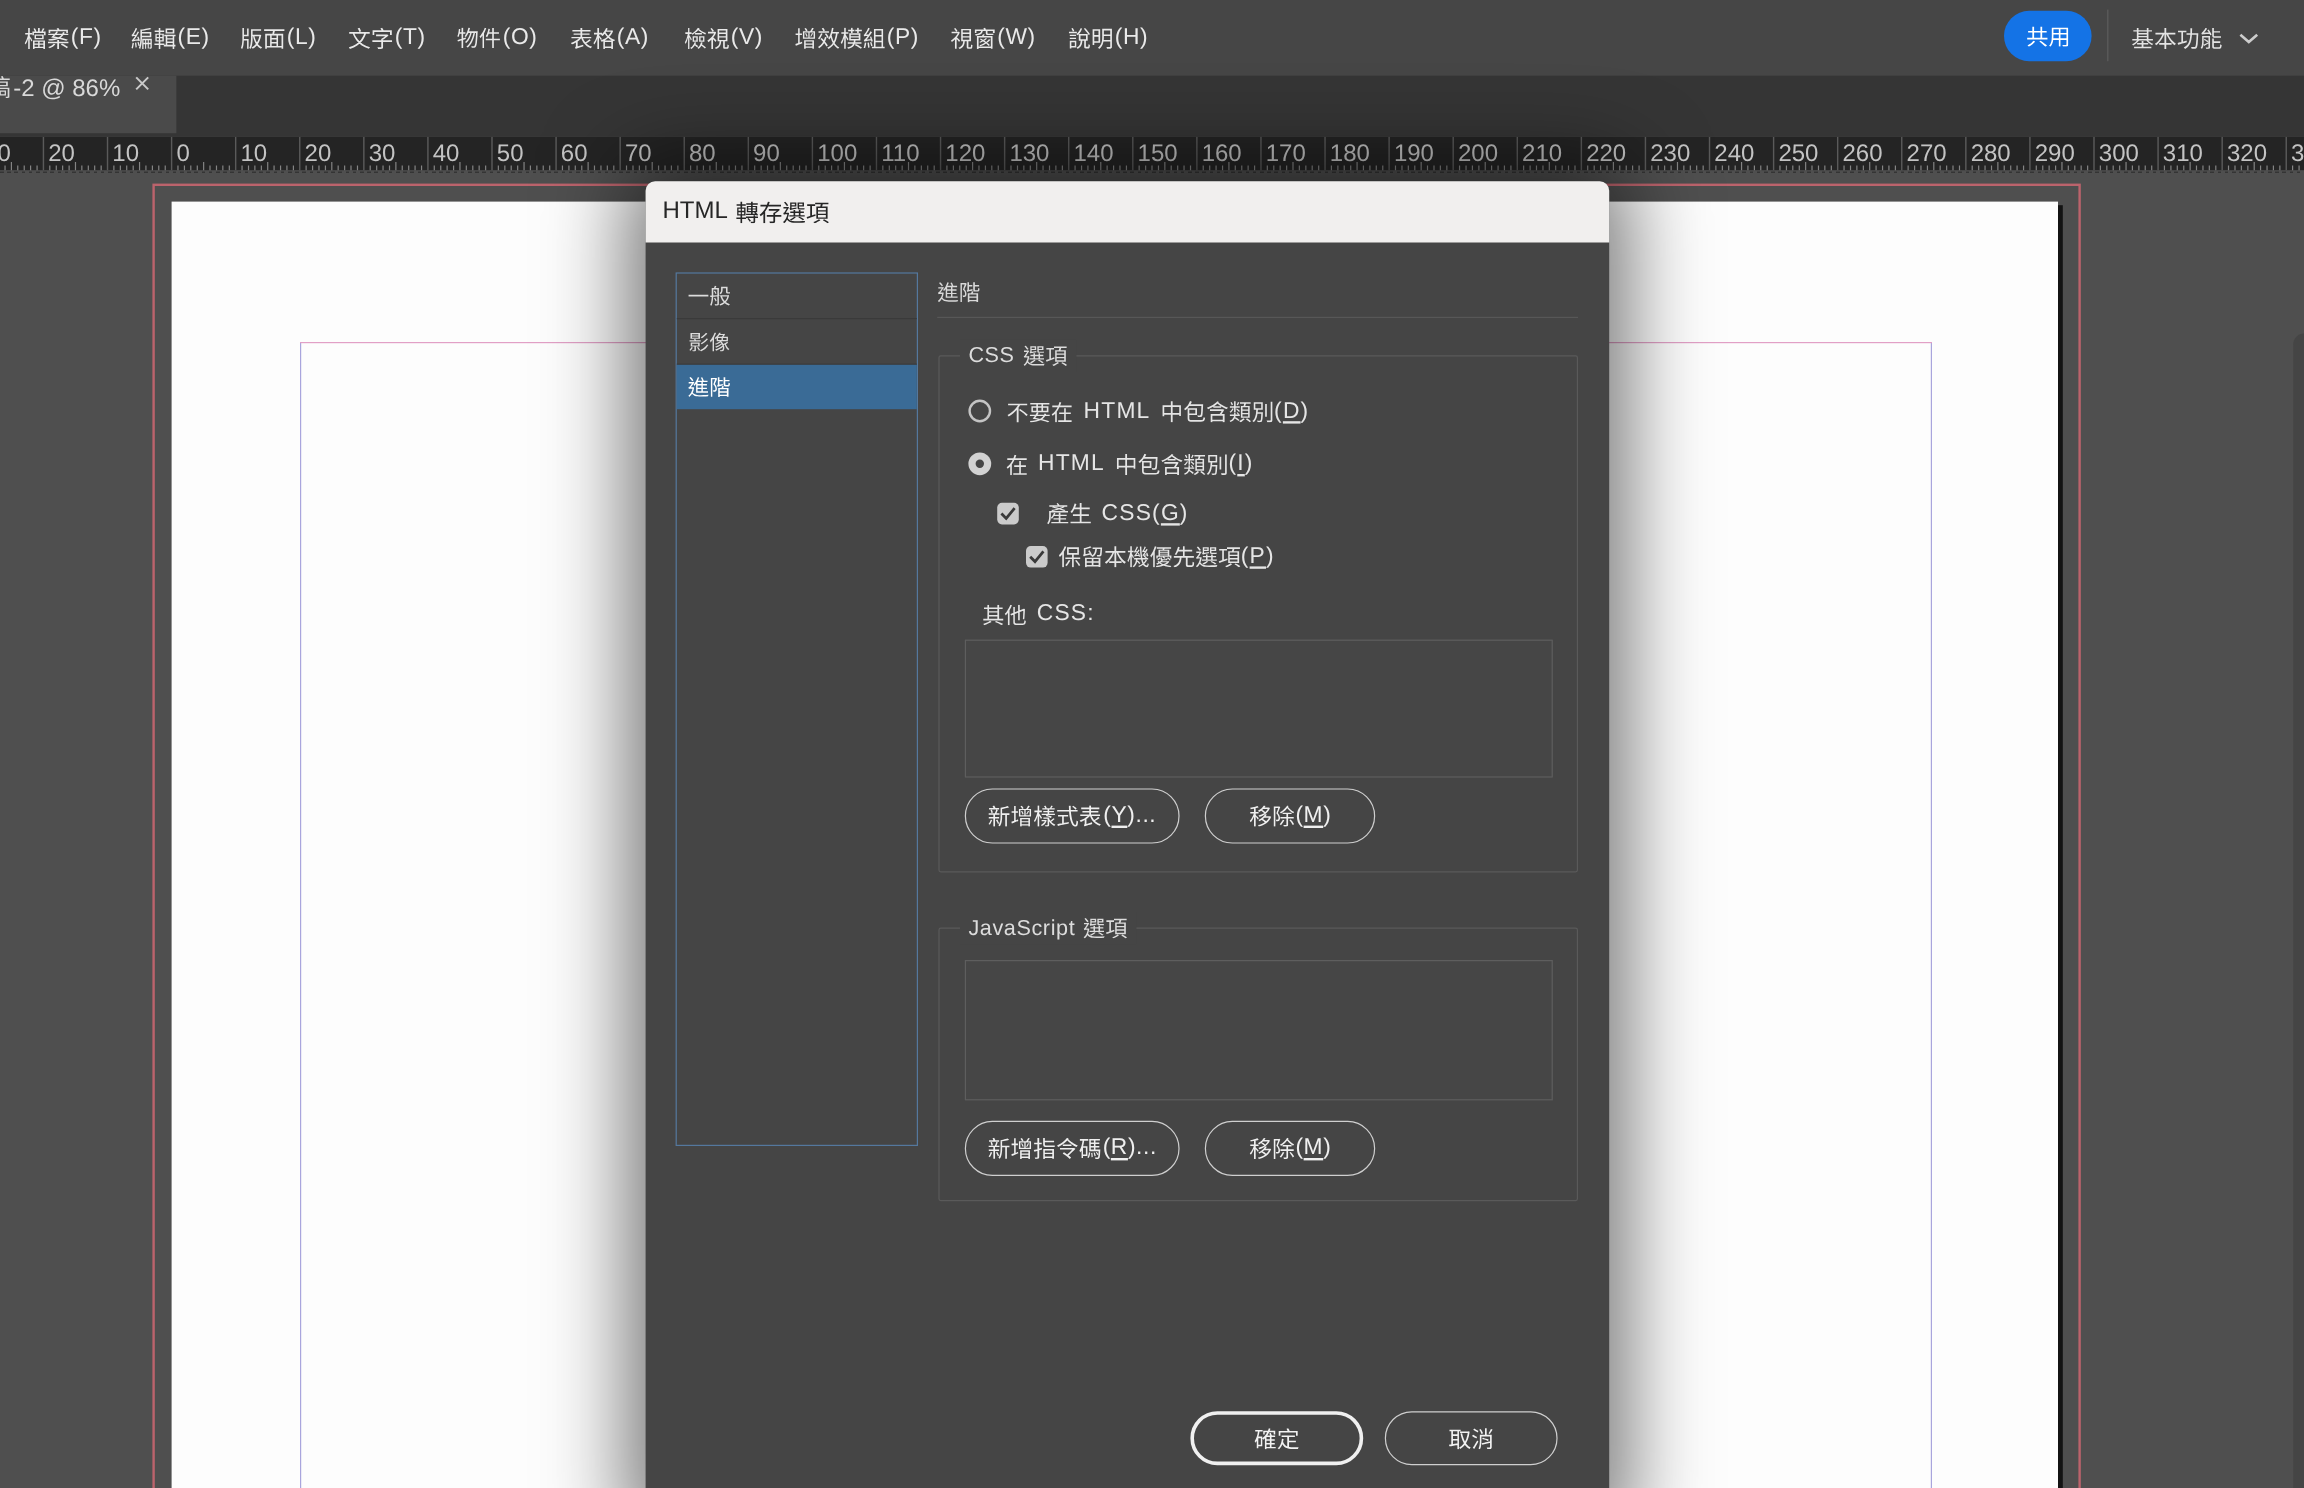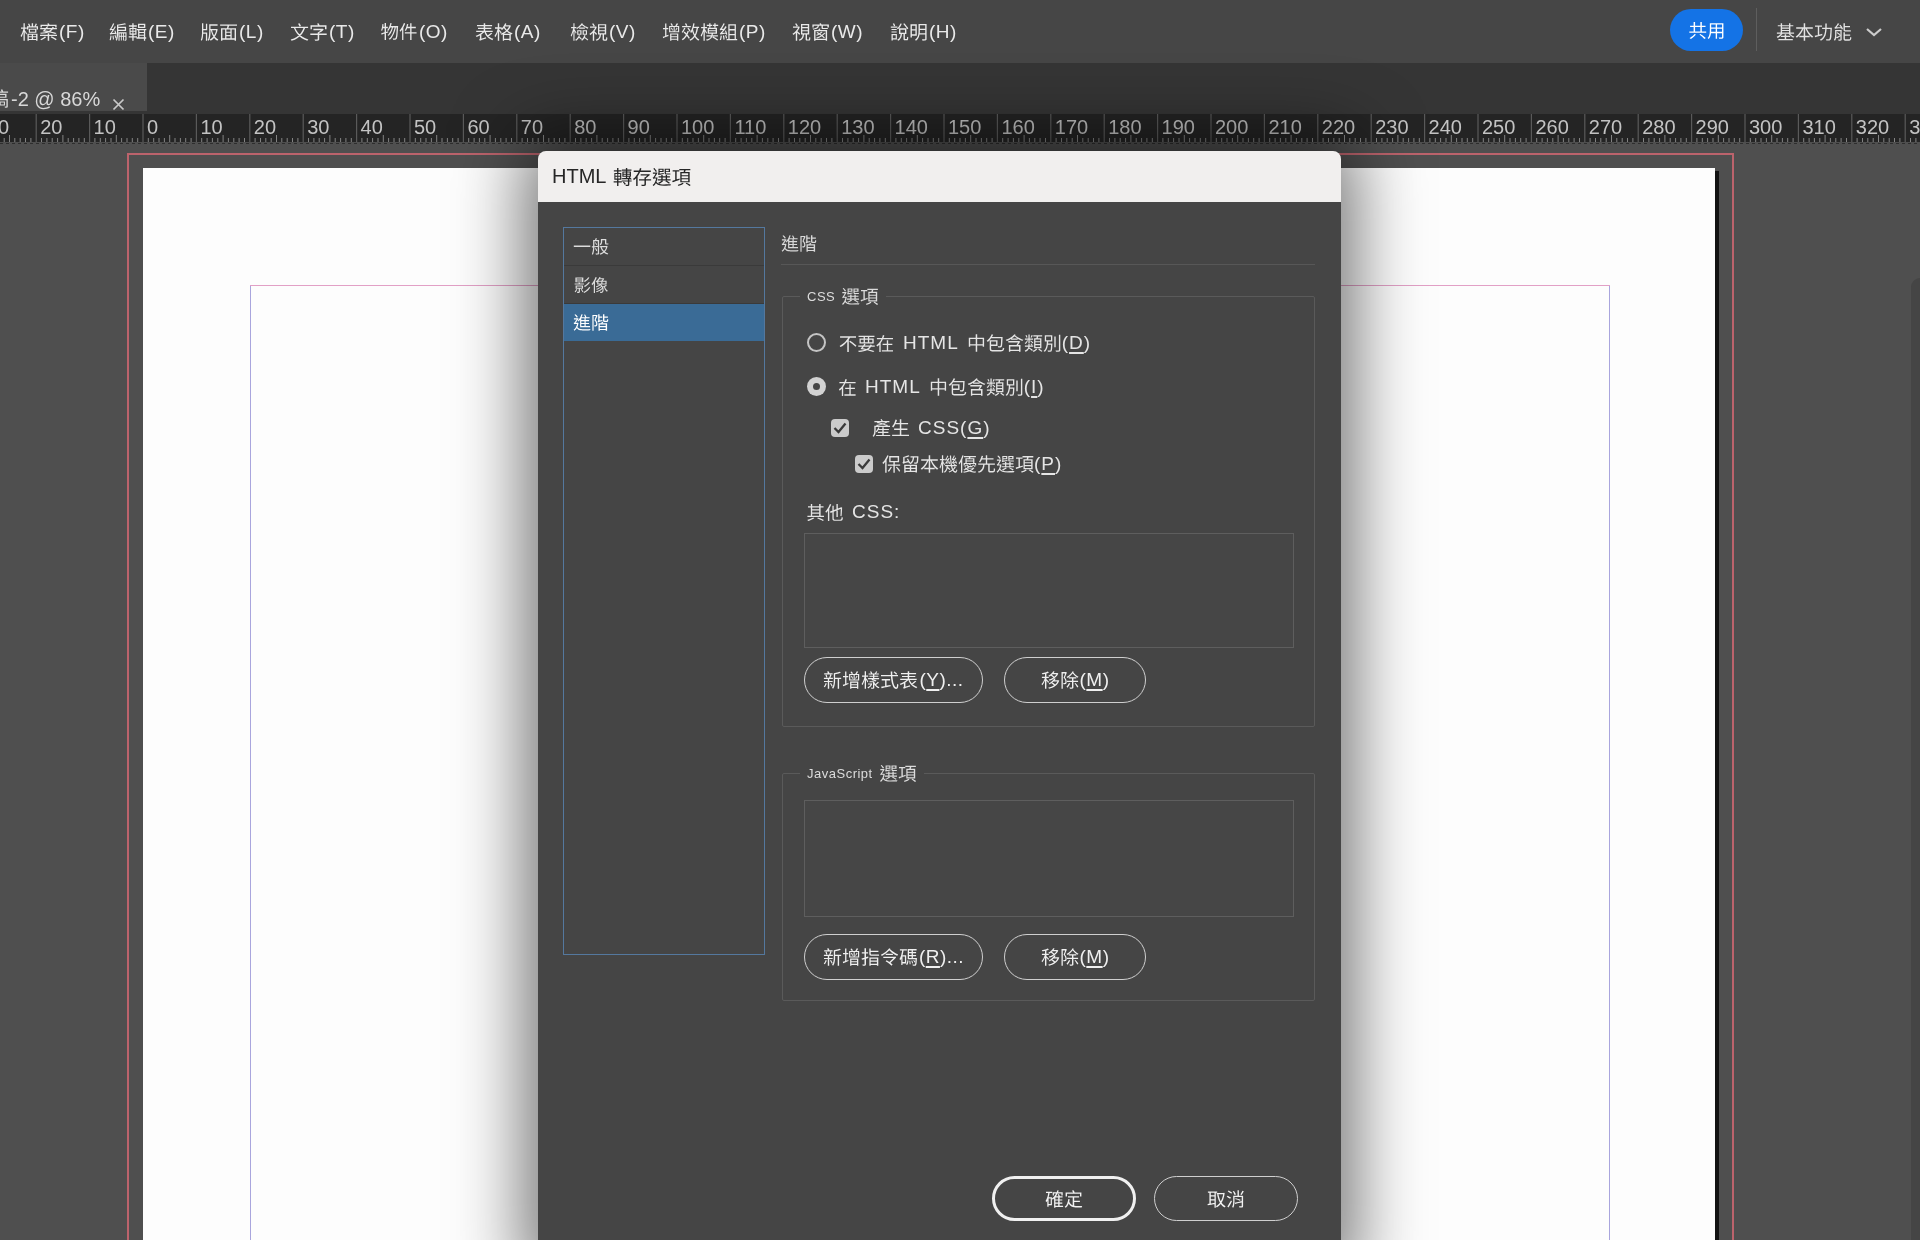--- a/index.html
+++ b/index.html
@@ -5,21 +5,21 @@
   font-family:"Liberation Sans",sans-serif;}
 #menubar{position:absolute;left:0;top:0;width:1920px;height:63px;background:#464646}
 .mi{position:absolute;top:0;height:63px;display:flex;align-items:center;gap:1px}
 .mi .lat{font-size:19px;color:#e9e9e9;letter-spacing:.5px}
 #share{position:absolute;left:1670px;top:9px;width:73px;height:42px;border-radius:21px;
   background:#1473e6;display:flex;align-items:center;justify-content:center}
 #msep{position:absolute;left:1756px;top:8px;width:1px;height:43px;background:#5e5e5e}
 #workspace{position:absolute;left:1776px;top:0;height:63px;display:flex;align-items:center;gap:13px}
 #tabbar{position:absolute;left:0;top:63px;width:1920px;height:51px;background:#353535}
 #tab{position:absolute;left:0;top:0;width:147px;height:48px;background:#4a4a4a;
-  display:flex;align-items:flex-end}
+  display:flex;align-items:flex-start}
 #tab .lat{font-size:20px;color:#d8d8d8}
 #ruler{position:absolute;left:0;top:114px;width:1920px;height:28px}
 #dotline{position:absolute;left:0;top:143px;width:1920px;height:1px;
   background:repeating-linear-gradient(90deg,#2e2e2e 0 3px,rgba(0,0,0,0) 3px 6px)}
 #bleed{position:absolute;left:127px;top:153px;width:1607px;height:1200px;
   border:2px solid #bc636c}
 #page{position:absolute;left:143px;top:168px;width:1572px;height:1072px;background:#fdfdfd}
 #pshadow{position:absolute;left:1715px;top:171px;width:4px;height:1069px;background:#131313}
 .guidev{position:absolute;top:285px;width:1px;height:955px;background:#a9a5dd}
 #guideh{position:absolute;left:250px;top:285px;width:1360px;height:1px;background:#e2a0c6}
@@ -32,21 +32,21 @@
   border-radius:8px 8px 0 0;display:flex;align-items:center;padding-left:14px;gap:6px}
 #dtitle .lat{font-size:20px;color:#262626}
 #dlist{position:absolute;left:25px;top:76px;width:202px;height:728px;border:1px solid #54789e}
 .li{height:38px;display:flex;align-items:center;padding-left:9px;border-bottom:1px solid #3a3a3a}
 .li.sel{background:#3a6b96;border-bottom:none;height:37px}
 #dhead{position:absolute;left:243px;top:79px;height:26px;display:flex;align-items:center}
 #dhr{position:absolute;left:243px;top:113px;width:534px;height:1px;background:#575757}
 .group{position:absolute;left:244px;width:533px;border:1px solid #5a5a5a;border-radius:2px}
 .legend{position:absolute;left:17px;top:-14px;background:#454545;padding:0 7px;
   display:flex;align-items:center;gap:6px;height:27px}
-.legend .lat{font-size:13px;color:#dcdcdc;letter-spacing:.5px}
+.legend .lat{font-size:18px;color:#dcdcdc;letter-spacing:.5px}
 .row{position:absolute;display:flex;align-items:center}
 .row .lat{font-size:19px;color:#e5e5e5;letter-spacing:1px}
 .radio{position:absolute;width:19px;height:19px;border-radius:50%}
 .radio.off{border:2px solid #c4c4c4}
 .radio.on{background:#d2d2d2}
 .radio.on i{position:absolute;left:6px;top:6px;width:7px;height:7px;border-radius:50%;
   background:#454545}
 .cb{position:absolute;width:18px;height:18px;background:#cbcbcb;border-radius:4px;
   display:flex;align-items:center;justify-content:center}
 .ta{position:absolute;left:266px;width:490px;border:1px solid #5e5e5e;background:#464646}
@@ -273,21 +273,21 @@
       <svg width="14" height="12" style="display:block">
         <path d="M1.5 6 L5.5 10 L12.5 1.5" fill="none" stroke="#3a3a3a" stroke-width="2.3"></path>
       </svg>
     </div>
     <div class="row" style="left:344px;top:300px;height:26px">
       <svg style="display:block;" width="152" height="18" viewBox="0 -16.0 152 17.6">
         <path fill="#e5e5e5" d="M11.4 -9.4H12.8V1.5H11.4ZM5.8 -6.7H18.2V-5.4H5.8ZM8.6 -13.8V-10.3H15.7V-13.8ZM7.2 -15.1H17.1V-9.0H7.2ZM5.3 -15.9 6.6 -15.5Q6.0 -13.9 5.1 -12.3Q4.3 -10.8 3.3 -9.4Q2.3 -8.0 1.2 -7.0Q1.2 -7.1 1.0 -7.4Q0.9 -7.7 0.7 -7.9Q0.6 -8.2 0.4 -8.4Q1.4 -9.3 2.3 -10.5Q3.2 -11.7 3.9 -13.1Q4.7 -14.5 5.3 -15.9ZM3.2 -11.0 4.6 -12.4 4.6 -12.3V1.5H3.2ZM8.7 -4.5 10.0 -4.1Q9.6 -3.3 9.0 -2.4Q8.5 -1.6 7.9 -0.8Q7.3 -0.0 6.8 0.6Q6.7 0.5 6.5 0.3Q6.3 0.2 6.1 0.0Q5.8 -0.1 5.7 -0.2Q6.5 -1.1 7.3 -2.2Q8.1 -3.4 8.7 -4.5ZM13.9 -3.9 14.9 -4.5Q15.6 -3.9 16.2 -3.1Q16.8 -2.3 17.4 -1.6Q17.9 -0.8 18.2 -0.2L17.1 0.5Q16.8 -0.1 16.2 -0.9Q15.7 -1.7 15.1 -2.4Q14.5 -3.2 13.9 -3.9Z M22.2 -6.5H35.0V1.4H33.5V-5.3H23.6V1.5H22.2ZM22.9 -3.4H34.1V-2.3H22.9ZM28.5 -14.9H35.5V-13.6H28.5ZM22.9 -0.4H34.1V0.8H22.9ZM27.8 -6.0H29.2V0.3H27.8ZM35.1 -14.9H36.4Q36.4 -14.9 36.4 -14.8Q36.4 -14.7 36.4 -14.6Q36.4 -14.4 36.4 -14.3Q36.3 -12.2 36.2 -10.9Q36.1 -9.7 36.0 -9.0Q35.8 -8.3 35.6 -8.1Q35.4 -7.8 35.1 -7.7Q34.8 -7.6 34.5 -7.5Q34.1 -7.5 33.5 -7.5Q32.9 -7.5 32.3 -7.5Q32.3 -7.8 32.2 -8.2Q32.1 -8.5 31.9 -8.8Q32.6 -8.7 33.1 -8.7Q33.6 -8.7 33.8 -8.7Q34.0 -8.7 34.2 -8.7Q34.3 -8.8 34.4 -8.9Q34.6 -9.1 34.7 -9.7Q34.8 -10.3 34.9 -11.5Q35.0 -12.7 35.1 -14.7ZM26.6 -15.9 27.6 -14.9Q26.8 -14.6 25.7 -14.3Q24.7 -14.0 23.7 -13.7Q22.6 -13.5 21.6 -13.3Q21.5 -13.5 21.4 -13.8Q21.3 -14.1 21.2 -14.3Q22.1 -14.5 23.1 -14.8Q24.2 -15.1 25.1 -15.4Q26.0 -15.7 26.6 -15.9ZM30.8 -14.5H32.2Q32.0 -12.8 31.7 -11.3Q31.3 -9.9 30.5 -8.8Q29.7 -7.7 28.1 -7.0Q28.0 -7.3 27.7 -7.6Q27.5 -7.9 27.3 -8.0Q28.7 -8.6 29.4 -9.6Q30.1 -10.5 30.4 -11.8Q30.7 -13.0 30.8 -14.5ZM24.8 -12.1 26.0 -12.6Q26.4 -12.0 26.8 -11.2Q27.3 -10.5 27.6 -9.8Q28.0 -9.1 28.2 -8.5L26.9 -8.0Q26.7 -8.5 26.4 -9.3Q26.1 -10.0 25.7 -10.7Q25.2 -11.5 24.8 -12.1ZM21.2 -7.5 21.1 -8.7 21.8 -9.2 26.7 -10.4Q26.8 -10.1 26.9 -9.8Q26.9 -9.5 27.0 -9.2Q25.2 -8.7 24.2 -8.4Q23.1 -8.1 22.5 -8.0Q21.9 -7.8 21.6 -7.7Q21.4 -7.6 21.2 -7.5ZM21.2 -7.5Q21.2 -7.6 21.0 -7.8Q20.9 -8.0 20.7 -8.2Q20.6 -8.4 20.5 -8.5Q20.7 -8.7 20.9 -9.1Q21.2 -9.5 21.2 -10.2V-14.3H22.6V-9.1Q22.6 -9.1 22.4 -9.0Q22.3 -8.9 22.1 -8.7Q21.9 -8.5 21.7 -8.3Q21.5 -8.1 21.4 -7.8Q21.2 -7.6 21.2 -7.5Z M39.2 -12.0H55.8V-10.5H39.2ZM42.3 -3.5H52.7V-2.0H42.3ZM46.7 -15.9H48.2V1.5H46.7ZM45.4 -11.5 46.7 -11.1Q45.9 -9.1 44.9 -7.3Q43.8 -5.5 42.5 -4.0Q41.2 -2.5 39.8 -1.5Q39.6 -1.7 39.5 -1.9Q39.3 -2.1 39.1 -2.3Q38.9 -2.5 38.7 -2.7Q40.1 -3.5 41.4 -4.9Q42.6 -6.3 43.7 -8.0Q44.7 -9.7 45.4 -11.5ZM49.6 -11.4Q50.2 -9.6 51.2 -8.0Q52.3 -6.3 53.6 -5.0Q54.9 -3.6 56.3 -2.8Q56.2 -2.6 55.9 -2.4Q55.7 -2.2 55.5 -2.0Q55.4 -1.7 55.2 -1.5Q53.7 -2.5 52.4 -4.0Q51.1 -5.4 50.1 -7.3Q49.0 -9.1 48.3 -11.0Z M57.9 -12.3H62.7V-11.0H57.9ZM59.9 -16.0H61.2V1.5H59.9ZM59.9 -11.5 60.7 -11.2Q60.5 -10.1 60.3 -8.9Q60.0 -7.6 59.7 -6.5Q59.3 -5.3 58.9 -4.3Q58.6 -3.3 58.2 -2.6Q58.1 -2.8 58.0 -3.0Q57.9 -3.3 57.7 -3.6Q57.6 -3.8 57.5 -4.0Q57.9 -4.6 58.3 -5.5Q58.6 -6.4 58.9 -7.4Q59.3 -8.4 59.5 -9.5Q59.8 -10.5 59.9 -11.5ZM61.1 -9.9Q61.2 -9.7 61.5 -9.3Q61.7 -8.9 62.0 -8.4Q62.3 -7.9 62.6 -7.4Q62.8 -7.0 62.9 -6.8L62.2 -5.8Q62.1 -6.1 61.9 -6.6Q61.6 -7.1 61.4 -7.6Q61.1 -8.1 60.9 -8.6Q60.6 -9.1 60.5 -9.3ZM63.1 -6.1H74.8V-5.0H63.1ZM64.8 -3.6 65.6 -4.4Q66.1 -4.0 66.6 -3.6Q67.2 -3.1 67.6 -2.7Q68.1 -2.3 68.4 -2.0L67.5 -1.1Q67.2 -1.4 66.8 -1.9Q66.3 -2.3 65.8 -2.8Q65.3 -3.2 64.8 -3.6ZM71.0 -7.4 71.7 -8.0Q72.2 -7.7 72.8 -7.4Q73.4 -7.0 73.7 -6.7L73.0 -5.9Q72.6 -6.2 72.1 -6.6Q71.5 -7.0 71.0 -7.4ZM72.7 -4.8 73.9 -4.3Q73.0 -2.4 71.2 -0.9Q69.5 0.5 67.2 1.4Q67.1 1.2 66.9 0.9Q66.7 0.7 66.5 0.5Q68.6 -0.3 70.3 -1.7Q71.9 -3.1 72.7 -4.8ZM67.9 -15.8H69.1Q69.2 -12.4 69.5 -9.6Q69.8 -6.7 70.3 -4.6Q70.8 -2.4 71.6 -1.2Q72.4 0.0 73.6 0.1Q73.9 0.1 74.1 -0.4Q74.3 -0.9 74.4 -2.0Q74.5 -1.8 74.7 -1.7Q74.9 -1.5 75.0 -1.4Q75.2 -1.3 75.3 -1.2Q75.2 -0.2 74.9 0.4Q74.6 1.0 74.3 1.3Q74.0 1.5 73.6 1.5Q72.3 1.4 71.4 0.5Q70.5 -0.3 69.9 -1.9Q69.2 -3.4 68.8 -5.6Q68.4 -7.7 68.2 -10.3Q68.0 -12.9 67.9 -15.8ZM66.2 -10.1 67.1 -10.4Q67.4 -9.7 67.7 -8.9Q68.0 -8.1 68.1 -7.5L67.1 -7.2Q67.0 -7.8 66.8 -8.6Q66.5 -9.4 66.2 -10.1ZM63.3 -10.6Q63.3 -10.8 63.2 -11.1Q63.1 -11.5 63.0 -11.7Q63.2 -11.7 63.3 -11.9Q63.5 -12.1 63.7 -12.4Q63.8 -12.6 64.1 -13.1Q64.4 -13.6 64.7 -14.3Q65.1 -15.0 65.3 -15.7L66.4 -15.3Q65.9 -14.2 65.3 -13.1Q64.6 -12.0 64.0 -11.2V-11.2Q64.0 -11.2 63.8 -11.1Q63.7 -11.0 63.5 -10.9Q63.3 -10.7 63.3 -10.6ZM63.3 -10.6 63.3 -11.5 63.9 -11.8 66.6 -12.1Q66.4 -11.9 66.3 -11.6Q66.2 -11.3 66.2 -11.1Q65.1 -11.0 64.5 -10.9Q63.9 -10.8 63.7 -10.7Q63.5 -10.7 63.3 -10.6ZM63.5 -7.4Q63.5 -7.5 63.4 -7.7Q63.4 -7.9 63.3 -8.1Q63.2 -8.3 63.2 -8.4Q63.4 -8.5 63.6 -8.7Q63.9 -8.9 64.1 -9.3Q64.3 -9.5 64.8 -10.1Q65.2 -10.7 65.7 -11.6Q66.2 -12.4 66.6 -13.3L67.7 -12.9Q66.9 -11.5 66.0 -10.2Q65.1 -8.9 64.2 -8.0V-8.0Q64.2 -8.0 64.0 -7.9Q63.8 -7.8 63.7 -7.6Q63.5 -7.5 63.5 -7.4ZM63.5 -7.4 63.5 -8.2 64.0 -8.6 67.2 -9.0Q67.2 -8.8 67.3 -8.5Q67.3 -8.2 67.4 -8.1Q66.2 -7.9 65.5 -7.8Q64.8 -7.7 64.4 -7.6Q64.0 -7.5 63.8 -7.5Q63.6 -7.4 63.5 -7.4ZM73.1 -10.4 73.9 -10.7Q74.3 -10.0 74.6 -9.2Q74.9 -8.4 75.0 -7.9L74.1 -7.5Q73.9 -8.1 73.6 -8.9Q73.4 -9.8 73.1 -10.4ZM70.1 -11.0Q70.1 -11.2 70.0 -11.5Q69.9 -11.9 69.8 -12.1Q70.0 -12.1 70.1 -12.3Q70.3 -12.4 70.4 -12.7Q70.6 -12.9 70.8 -13.3Q71.1 -13.8 71.4 -14.4Q71.6 -15.1 71.8 -15.7L72.9 -15.4Q72.5 -14.3 71.9 -13.3Q71.3 -12.3 70.8 -11.6V-11.6Q70.8 -11.6 70.6 -11.5Q70.5 -11.4 70.3 -11.3Q70.1 -11.1 70.1 -11.0ZM70.1 -11.0 70.1 -11.8 70.7 -12.2 73.2 -12.4Q73.1 -12.2 73.0 -11.9Q72.9 -11.7 72.9 -11.5Q71.8 -11.4 71.3 -11.3Q70.7 -11.2 70.5 -11.1Q70.3 -11.1 70.1 -11.0ZM70.3 -7.7Q70.3 -7.8 70.3 -8.1Q70.2 -8.3 70.1 -8.5Q70.1 -8.7 70.0 -8.8Q70.2 -8.9 70.4 -9.1Q70.7 -9.3 70.9 -9.7Q71.1 -9.9 71.5 -10.6Q72.0 -11.2 72.4 -12.0Q72.9 -12.9 73.3 -13.7L74.4 -13.3Q73.7 -11.9 72.8 -10.6Q71.9 -9.3 71.0 -8.4V-8.3Q71.0 -8.3 70.9 -8.2Q70.7 -8.1 70.5 -8.0Q70.3 -7.9 70.3 -7.7ZM70.3 -7.7 70.3 -8.6 70.8 -8.9 74.0 -9.3Q74.0 -9.1 74.1 -8.9Q74.2 -8.6 74.2 -8.4Q73.0 -8.3 72.3 -8.2Q71.6 -8.0 71.2 -8.0Q70.8 -7.9 70.6 -7.8Q70.4 -7.8 70.3 -7.7ZM64.6 -5.7H65.8V-4.7Q65.8 -3.8 65.5 -2.6Q65.3 -1.5 64.6 -0.5Q64.0 0.6 62.8 1.5Q62.7 1.4 62.5 1.2Q62.3 1.1 62.2 0.9Q62.0 0.7 61.8 0.7Q63.0 -0.1 63.5 -1.1Q64.1 -2.0 64.3 -3.0Q64.6 -3.9 64.6 -4.7Z M82.0 -15.1H93.9V-14.0H82.0ZM84.2 -11.4H91.8V-10.6H84.2ZM84.2 -9.8H91.8V-9.1H84.2ZM83.4 -13.0H92.4V-7.8H91.1V-12.2H84.7V-7.8H83.4ZM81.6 -8.2H94.2V-5.7H92.9V-7.3H82.8V-5.7H81.6ZM84.2 -6.7 85.1 -6.3Q84.7 -5.7 84.2 -5.1Q83.7 -4.5 83.1 -4.1L82.2 -4.8Q82.8 -5.1 83.3 -5.7Q83.8 -6.2 84.2 -6.7ZM85.1 -6.7H86.3V-5.6Q86.3 -5.3 86.5 -5.3Q86.6 -5.2 87.1 -5.2Q87.2 -5.2 87.5 -5.2Q87.8 -5.2 88.2 -5.2Q88.6 -5.2 88.9 -5.2Q89.3 -5.2 89.4 -5.2Q89.8 -5.2 89.9 -5.3Q90.0 -5.5 90.0 -6.0Q90.2 -5.9 90.5 -5.8Q90.8 -5.8 91.0 -5.7Q90.9 -4.9 90.6 -4.6Q90.3 -4.3 89.6 -4.3Q89.5 -4.3 89.1 -4.3Q88.7 -4.3 88.3 -4.3Q87.8 -4.3 87.5 -4.3Q87.1 -4.3 87.0 -4.3Q86.2 -4.3 85.9 -4.4Q85.5 -4.5 85.3 -4.8Q85.1 -5.1 85.1 -5.6ZM86.7 -6.9 87.5 -7.4Q88.0 -7.2 88.5 -6.8Q89.1 -6.4 89.4 -6.1L88.6 -5.5Q88.3 -5.8 87.7 -6.2Q87.2 -6.6 86.7 -6.9ZM90.6 -6.3 91.4 -6.8Q92.0 -6.3 92.6 -5.7Q93.2 -5.1 93.6 -4.6L92.7 -4.1Q92.4 -4.5 91.8 -5.2Q91.2 -5.8 90.6 -6.3ZM86.1 -4.7 87.4 -4.5Q86.5 -3.4 85.2 -2.4Q83.9 -1.4 82.2 -0.6Q82.1 -0.8 81.8 -1.1Q81.6 -1.3 81.4 -1.5Q83.0 -2.1 84.2 -3.0Q85.4 -3.9 86.1 -4.7ZM91.0 -3.5H91.3L91.6 -3.6L92.5 -3.1Q91.3 -1.3 88.6 -0.1Q85.8 1.0 81.8 1.6Q81.7 1.3 81.5 1.0Q81.3 0.7 81.1 0.5Q85.0 0.1 87.5 -0.9Q90.1 -1.9 91.0 -3.3ZM83.7 -3.7Q84.6 -2.5 86.2 -1.7Q87.8 -0.8 89.8 -0.3Q91.9 0.2 94.1 0.4Q94.0 0.6 93.7 1.0Q93.5 1.3 93.4 1.5Q91.1 1.3 89.0 0.7Q86.9 0.1 85.3 -0.9Q83.6 -1.9 82.6 -3.3ZM85.4 -3.5H91.4V-2.6H84.4ZM87.1 -14.6 88.7 -14.4Q88.5 -13.9 88.3 -13.4Q88.1 -12.9 87.9 -12.5L86.7 -12.7Q86.8 -13.1 86.9 -13.7Q87.0 -14.2 87.1 -14.6ZM80.4 -15.9 81.7 -15.5Q81.2 -13.9 80.5 -12.2Q79.8 -10.6 79.0 -9.2Q78.2 -7.8 77.3 -6.6Q77.2 -6.8 77.1 -7.1Q77.0 -7.4 76.8 -7.6Q76.7 -7.9 76.5 -8.1Q77.3 -9.1 78.0 -10.3Q78.8 -11.6 79.3 -13.0Q79.9 -14.4 80.4 -15.9ZM79.0 -11.2 80.3 -12.5 80.3 -12.5V1.5H79.0Z M106.2 -6.8H107.7V-0.8Q107.7 -0.4 107.8 -0.3Q108.0 -0.1 108.5 -0.1Q108.6 -0.1 109.0 -0.1Q109.3 -0.1 109.7 -0.1Q110.1 -0.1 110.4 -0.1Q110.8 -0.1 110.9 -0.1Q111.3 -0.1 111.5 -0.3Q111.6 -0.5 111.7 -1.2Q111.8 -1.8 111.8 -3.0Q112.0 -2.9 112.2 -2.8Q112.4 -2.6 112.7 -2.6Q112.9 -2.5 113.1 -2.4Q113.1 -1.0 112.9 -0.2Q112.7 0.6 112.2 0.9Q111.8 1.2 111.0 1.2Q110.9 1.2 110.5 1.2Q110.1 1.2 109.7 1.2Q109.2 1.2 108.9 1.2Q108.5 1.2 108.4 1.2Q107.5 1.2 107.0 1.0Q106.6 0.9 106.4 0.4Q106.2 -0.0 106.2 -0.8ZM96.2 -7.8H112.9V-6.4H96.2ZM99.3 -13.0H111.5V-11.6H99.3ZM101.2 -6.7H102.6Q102.5 -5.3 102.2 -4.0Q101.9 -2.7 101.3 -1.7Q100.6 -0.6 99.6 0.2Q98.5 1.0 96.8 1.6Q96.7 1.4 96.6 1.2Q96.4 1.0 96.2 0.8Q96.1 0.6 95.9 0.4Q97.5 -0.1 98.4 -0.8Q99.4 -1.5 100.0 -2.4Q100.5 -3.3 100.8 -4.4Q101.0 -5.5 101.2 -6.7ZM99.7 -15.5 101.1 -15.2Q100.8 -14.1 100.4 -13.0Q100.0 -11.8 99.4 -10.7Q98.8 -9.6 98.2 -8.7Q98.0 -8.8 97.8 -9.0Q97.6 -9.1 97.3 -9.2Q97.1 -9.3 96.9 -9.4Q97.6 -10.2 98.1 -11.3Q98.6 -12.3 99.0 -13.4Q99.4 -14.5 99.7 -15.5ZM103.8 -16.0H105.2V-7.3H103.8Z M120.4 -7.9H131.4V-6.8H120.4ZM119.6 -5.0H132.0V-3.9H119.6ZM123.0 -9.2H124.3V-4.4H123.0ZM127.3 -9.2H128.6V-4.4H127.3ZM126.8 -3.1 127.8 -3.7Q128.8 -3.2 129.9 -2.6Q131.0 -2.0 131.7 -1.5L130.4 -0.8Q129.8 -1.4 128.9 -2.0Q127.9 -2.6 126.8 -3.1ZM123.6 -3.7 124.9 -3.3Q124.2 -2.6 123.1 -1.9Q122.0 -1.2 121.1 -0.8Q120.9 -0.9 120.7 -1.1Q120.5 -1.2 120.3 -1.4Q120.1 -1.5 120.0 -1.6Q121.0 -2.0 122.0 -2.6Q123.0 -3.1 123.6 -3.7ZM120.8 -15.2H125.3V-12.0H120.8V-13.0H124.1V-14.2H120.8ZM126.9 -15.2H131.5V-12.0H126.9V-13.0H130.2V-14.2H126.9ZM126.3 -15.2H127.5V-11.3Q127.5 -10.9 127.6 -10.8Q127.7 -10.6 128.0 -10.6Q128.1 -10.6 128.5 -10.6Q128.9 -10.6 129.3 -10.6Q129.7 -10.6 130.1 -10.6Q130.4 -10.6 130.6 -10.6Q130.8 -10.6 131.2 -10.6Q131.6 -10.6 131.8 -10.7Q131.8 -10.5 131.9 -10.2Q131.9 -9.9 131.9 -9.7Q131.7 -9.6 131.4 -9.6Q131.0 -9.6 130.6 -9.6Q130.5 -9.6 130.1 -9.6Q129.7 -9.6 129.2 -9.6Q128.8 -9.6 128.4 -9.6Q128.0 -9.6 127.9 -9.6Q127.3 -9.6 126.9 -9.7Q126.6 -9.9 126.4 -10.3Q126.3 -10.7 126.3 -11.3ZM120.3 -9.1 120.2 -10.0 120.8 -10.4 125.5 -11.2Q125.4 -10.9 125.4 -10.6Q125.4 -10.3 125.4 -10.1Q123.8 -9.9 122.8 -9.7Q121.9 -9.5 121.4 -9.4Q120.8 -9.3 120.6 -9.2Q120.4 -9.2 120.3 -9.1ZM120.3 -9.1Q120.2 -9.2 120.1 -9.5Q120.0 -9.7 119.9 -9.9Q119.8 -10.1 119.7 -10.2Q119.9 -10.3 120.1 -10.5Q120.3 -10.8 120.3 -11.3V-15.2H121.4V-10.2Q121.4 -10.2 121.2 -10.1Q121.1 -9.9 120.8 -9.8Q120.6 -9.6 120.4 -9.4Q120.3 -9.2 120.3 -9.1ZM115.3 -15.2 116.3 -15.8Q116.8 -15.4 117.2 -14.9Q117.7 -14.3 118.1 -13.8Q118.5 -13.3 118.8 -12.9L117.7 -12.2Q117.4 -12.6 117.0 -13.1Q116.6 -13.6 116.2 -14.2Q115.7 -14.7 115.3 -15.2ZM114.9 -11.6H118.4V-10.4H114.9ZM118.2 -2.9Q118.8 -1.6 119.8 -1.0Q120.8 -0.4 122.3 -0.2Q123.8 -0.0 125.7 -0.0Q126.7 -0.0 127.9 -0.1Q129.1 -0.1 130.3 -0.1Q131.5 -0.2 132.5 -0.3Q132.4 -0.1 132.3 0.1Q132.2 0.4 132.1 0.6Q132.0 0.9 132.0 1.1Q131.1 1.1 130.0 1.2Q128.9 1.2 127.8 1.2Q126.7 1.2 125.7 1.2Q124.0 1.2 122.6 1.1Q121.3 1.0 120.3 0.6Q119.3 0.2 118.5 -0.5Q117.8 -1.2 117.2 -2.4ZM118.2 -6.8H118.5L118.7 -6.9L119.5 -6.6Q119.0 -3.6 118.0 -1.6Q117.0 0.5 115.5 1.6Q115.4 1.4 115.2 1.2Q115.1 1.0 114.9 0.8Q114.7 0.7 114.6 0.6Q115.9 -0.4 116.9 -2.2Q117.8 -4.0 118.2 -6.6ZM115.2 -5.4V-6.5L115.9 -6.8H118.5V-5.7H116.3Q116.0 -5.7 115.6 -5.6Q115.3 -5.5 115.2 -5.4ZM115.2 -5.4Q115.2 -5.6 115.1 -5.8Q115.0 -6.1 114.9 -6.3Q114.8 -6.5 114.7 -6.7Q114.9 -6.7 115.1 -6.9Q115.3 -7.0 115.5 -7.2Q115.7 -7.4 116.0 -8.0Q116.4 -8.5 116.8 -9.2Q117.2 -9.8 117.5 -10.4Q117.8 -11.1 118.0 -11.4V-11.5L118.4 -11.7L119.4 -11.3Q119.1 -10.8 118.7 -10.1Q118.3 -9.5 117.9 -8.8Q117.5 -8.0 117.0 -7.4Q116.6 -6.7 116.3 -6.3Q116.3 -6.3 116.1 -6.2Q115.9 -6.1 115.7 -6.0Q115.5 -5.9 115.4 -5.7Q115.2 -5.5 115.2 -5.4Z M134.0 -13.8H140.5V-12.4H134.0ZM136.5 -13.0H137.9V-3.9H136.5ZM133.6 -3.5Q134.5 -3.7 135.6 -4.1Q136.8 -4.5 138.1 -4.9Q139.4 -5.3 140.7 -5.8L140.9 -4.5Q139.1 -3.9 137.4 -3.2Q135.6 -2.6 134.2 -2.1ZM140.5 -15.1H151.3V-13.8H140.5ZM142.8 -7.9V-6.1H149.2V-7.9ZM142.8 -5.0V-3.2H149.2V-5.0ZM142.8 -10.8V-9.0H149.2V-10.8ZM141.5 -11.9H150.6V-2.0H141.5ZM145.2 -14.4 146.8 -14.2Q146.5 -13.4 146.3 -12.5Q146.0 -11.7 145.7 -11.1L144.4 -11.3Q144.6 -12.0 144.9 -12.9Q145.1 -13.8 145.2 -14.4ZM143.5 -1.8 144.8 -1.0Q144.2 -0.5 143.3 -0.0Q142.5 0.5 141.6 0.9Q140.7 1.3 139.9 1.5Q139.8 1.3 139.5 1.0Q139.2 0.7 139.0 0.5Q139.8 0.3 140.7 -0.1Q141.6 -0.5 142.3 -0.9Q143.1 -1.3 143.5 -1.8ZM146.7 -0.9 147.8 -1.7Q148.4 -1.4 149.1 -0.9Q149.9 -0.5 150.5 -0.1Q151.2 0.3 151.6 0.7L150.5 1.6Q150.1 1.2 149.4 0.8Q148.8 0.3 148.1 -0.1Q147.3 -0.6 146.7 -0.9Z"></path>
       </svg>
       <span class="lat">(<u>P</u>)</span>
     </div>
-    <div class="row" style="left:268px;top:348px;height:26px">
+    <div class="row" style="left:280px;top:348px;height:26px">
       <svg style="display:block;" width="38" height="17" viewBox="0 -15.9 38 17.4">
         <path fill="#e5e5e5" d="M1.0 -3.9H18.0V-2.6H1.0ZM1.6 -13.7H17.5V-12.4H1.6ZM5.4 -10.5H13.6V-9.3H5.4ZM5.4 -7.2H13.6V-6.0H5.4ZM4.5 -15.9H5.9V-3.3H4.5ZM13.0 -15.9H14.5V-3.3H13.0ZM10.9 -1.2 11.9 -2.1Q13.0 -1.7 14.1 -1.3Q15.3 -0.8 16.3 -0.4Q17.3 0.1 18.0 0.5L16.7 1.4Q16.1 1.0 15.1 0.6Q14.2 0.1 13.1 -0.3Q12.0 -0.8 10.9 -1.2ZM6.9 -2.2 8.1 -1.3Q7.3 -0.8 6.2 -0.3Q5.1 0.2 4.0 0.7Q2.8 1.1 1.8 1.5Q1.6 1.2 1.4 0.9Q1.1 0.6 0.8 0.4Q1.9 0.1 3.0 -0.3Q4.2 -0.8 5.2 -1.3Q6.2 -1.8 6.9 -2.2Z M30.7 -15.9H32.1V-2.7H30.7ZM24.1 -8.1 35.5 -12.5 36.1 -11.3 24.7 -6.8ZM26.6 -14.0H27.9V-1.3Q27.9 -0.7 28.1 -0.5Q28.2 -0.2 28.5 -0.1Q28.9 0.1 29.5 0.1Q29.7 0.1 30.2 0.1Q30.7 0.1 31.3 0.1Q32.0 0.1 32.6 0.1Q33.2 0.1 33.7 0.1Q34.2 0.1 34.5 0.1Q35.1 0.1 35.4 -0.2Q35.7 -0.4 35.8 -1.0Q36.0 -1.6 36.0 -2.7Q36.3 -2.5 36.7 -2.4Q37.0 -2.2 37.3 -2.2Q37.2 -0.9 37.0 -0.1Q36.7 0.7 36.1 1.0Q35.6 1.3 34.5 1.3Q34.4 1.3 33.9 1.3Q33.4 1.3 32.7 1.3Q32.0 1.3 31.3 1.3Q30.7 1.3 30.2 1.3Q29.7 1.3 29.5 1.3Q28.4 1.3 27.7 1.1Q27.1 0.9 26.8 0.3Q26.6 -0.2 26.6 -1.3ZM24.1 -15.9 25.4 -15.5Q24.8 -13.9 24.0 -12.3Q23.1 -10.7 22.2 -9.3Q21.2 -8.0 20.2 -6.9Q20.1 -7.1 19.9 -7.3Q19.8 -7.6 19.6 -7.9Q19.5 -8.2 19.3 -8.3Q20.3 -9.2 21.2 -10.5Q22.0 -11.7 22.8 -13.1Q23.5 -14.5 24.1 -15.9ZM22.0 -11.0 23.4 -12.3 23.4 -12.3V1.5H22.0ZM35.1 -12.2H34.9L35.5 -12.6L36.6 -12.3L36.5 -12.0Q36.5 -10.6 36.4 -9.1Q36.3 -7.5 36.2 -6.0Q36.1 -4.5 35.9 -3.4L34.8 -3.7Q34.8 -4.5 34.9 -5.5Q35.0 -6.6 35.0 -7.7Q35.1 -8.9 35.1 -10.0Q35.1 -11.2 35.1 -12.2Z"></path>
       </svg>
       <span class="lat" style="margin-left:8px">CSS:</span>
     </div>
     <div class="ta" style="top:382px;height:115px"></div>
     <div class="btn" style="left:266px;top:506px;width:179px">
       <svg style="display:block;" width="95" height="18" viewBox="0 -16.1 95 17.6">
         <path fill="#efefef" d="M11.3 -9.5H18.2V-8.2H11.3ZM1.2 -14.0H9.6V-12.8H1.2ZM1.0 -6.4H9.6V-5.2H1.0ZM0.9 -9.6H9.9V-8.4H0.9ZM14.7 -9.0H16.1V1.4H14.7ZM2.4 -12.4 3.6 -12.6Q3.8 -12.0 4.1 -11.3Q4.3 -10.6 4.3 -10.0L3.1 -9.7Q3.1 -10.2 2.9 -11.0Q2.7 -11.7 2.4 -12.4ZM7.2 -12.7 8.5 -12.4Q8.2 -11.5 7.8 -10.6Q7.5 -9.8 7.2 -9.1L6.0 -9.4Q6.2 -9.9 6.4 -10.4Q6.7 -11.0 6.9 -11.6Q7.0 -12.2 7.2 -12.7ZM16.7 -15.6 17.9 -14.6Q17.0 -14.2 15.9 -13.9Q14.7 -13.7 13.5 -13.4Q12.4 -13.2 11.2 -13.1Q11.2 -13.3 11.1 -13.6Q10.9 -13.9 10.8 -14.1Q11.9 -14.3 13.0 -14.5Q14.1 -14.8 15.1 -15.1Q16.1 -15.3 16.7 -15.6ZM4.1 -15.7 5.5 -16.1Q5.8 -15.5 6.2 -14.8Q6.5 -14.1 6.7 -13.6L5.2 -13.2Q5.0 -13.7 4.7 -14.4Q4.4 -15.1 4.1 -15.7ZM10.8 -14.1H12.1V-7.6Q12.1 -6.5 12.1 -5.3Q12.0 -4.2 11.8 -3.0Q11.6 -1.8 11.2 -0.6Q10.8 0.5 10.1 1.4Q10.0 1.3 9.8 1.1Q9.6 1.0 9.4 0.8Q9.2 0.6 9.0 0.6Q9.8 -0.6 10.2 -2.0Q10.6 -3.4 10.7 -4.8Q10.8 -6.3 10.8 -7.6ZM7.0 -3.8 8.0 -4.3Q8.5 -3.6 8.9 -2.8Q9.4 -1.9 9.6 -1.3L8.6 -0.7Q8.4 -1.3 7.9 -2.2Q7.5 -3.1 7.0 -3.8ZM2.7 -4.2 3.8 -3.9Q3.5 -2.8 2.9 -1.8Q2.4 -0.8 1.8 -0.0Q1.7 -0.2 1.4 -0.4Q1.1 -0.6 0.8 -0.7Q1.4 -1.4 1.9 -2.3Q2.3 -3.3 2.7 -4.2ZM4.8 -9.0H6.2V1.4H4.8Z M20.0 -11.3H25.3V-10.0H20.0ZM22.1 -15.7H23.4V-3.0H22.1ZM19.8 -2.5Q20.8 -2.8 22.3 -3.3Q23.8 -3.9 25.3 -4.4L25.6 -3.2Q24.2 -2.6 22.8 -2.1Q21.4 -1.5 20.2 -1.0ZM27.4 -15.4 28.6 -15.9Q29.0 -15.4 29.4 -14.8Q29.8 -14.2 30.0 -13.8L28.7 -13.2Q28.5 -13.7 28.2 -14.3Q27.8 -14.9 27.4 -15.4ZM33.8 -16.0 35.2 -15.5Q34.7 -14.8 34.2 -14.0Q33.7 -13.2 33.2 -12.7L32.1 -13.1Q32.4 -13.5 32.7 -14.0Q33.0 -14.5 33.3 -15.1Q33.6 -15.6 33.8 -16.0ZM30.6 -12.7H31.7V-7.5H30.6ZM27.9 -3.0H34.7V-2.0H27.9ZM27.9 -0.5H34.7V0.6H27.9ZM27.1 -5.7H35.3V1.5H34.0V-4.6H28.4V1.5H27.1ZM27.3 -12.2V-7.9H35.0V-12.2ZM26.1 -13.2H36.2V-6.9H26.1ZM27.9 -11.3 28.7 -11.6Q29.1 -11.0 29.5 -10.3Q29.9 -9.5 30.0 -8.9L29.1 -8.6Q29.0 -9.1 28.6 -9.9Q28.3 -10.7 27.9 -11.3ZM33.6 -11.6 34.6 -11.3Q34.2 -10.6 33.7 -9.8Q33.3 -9.1 32.9 -8.5L32.1 -8.9Q32.4 -9.2 32.7 -9.7Q32.9 -10.2 33.2 -10.7Q33.5 -11.2 33.6 -11.6Z M45.0 -3.9H48.4V-2.9H45.0ZM46.5 -6.1H50.7V-5.0H46.5ZM45.6 -13.8H55.9V-12.7H45.6ZM45.1 -9.2H56.1V-8.1H45.1ZM46.4 -11.5H55.3V-10.5H46.4ZM50.0 -13.2H51.3V-8.7H50.0ZM50.0 -6.1H51.3V0.1Q51.3 0.6 51.2 0.9Q51.1 1.2 50.7 1.3Q50.3 1.5 49.7 1.5Q49.1 1.5 48.2 1.5Q48.2 1.3 48.1 0.9Q48.0 0.6 47.8 0.3Q48.5 0.4 49.0 0.4Q49.5 0.4 49.7 0.4Q49.9 0.4 49.9 0.3Q50.0 0.2 50.0 0.1ZM48.5 -7.4 49.2 -8.3Q49.9 -8.1 50.7 -7.8Q51.5 -7.5 52.3 -7.2Q53.0 -6.9 53.5 -6.6L52.7 -5.7Q52.3 -5.9 51.5 -6.3Q50.8 -6.6 50.0 -6.9Q49.2 -7.2 48.5 -7.4ZM47.0 -15.5 48.1 -16.0Q48.4 -15.5 48.8 -15.0Q49.1 -14.4 49.3 -14.0L48.2 -13.5Q48.0 -13.9 47.7 -14.5Q47.3 -15.0 47.0 -15.5ZM48.1 -3.9H48.3L48.5 -4.0L49.3 -3.7Q48.8 -1.9 47.7 -0.7Q46.5 0.5 45.2 1.1Q45.0 0.9 44.8 0.6Q44.6 0.3 44.4 0.1Q45.2 -0.2 45.9 -0.8Q46.7 -1.3 47.2 -2.1Q47.8 -2.8 48.1 -3.7ZM54.8 -5.5 55.9 -4.7Q55.1 -4.1 54.2 -3.4Q53.4 -2.7 52.6 -2.3L51.9 -2.9Q52.3 -3.2 52.9 -3.7Q53.4 -4.2 53.9 -4.6Q54.5 -5.1 54.8 -5.5ZM53.1 -16.0 54.3 -15.6Q54.0 -15.0 53.6 -14.5Q53.3 -13.9 52.9 -13.5L51.9 -13.9Q52.2 -14.3 52.5 -14.9Q52.9 -15.5 53.1 -16.0ZM51.3 -5.0Q51.8 -3.9 52.5 -3.0Q53.3 -2.0 54.3 -1.3Q55.4 -0.5 56.5 -0.1Q56.3 0.1 56.0 0.4Q55.8 0.7 55.6 1.0Q54.5 0.5 53.4 -0.4Q52.4 -1.3 51.6 -2.4Q50.9 -3.5 50.4 -4.7ZM39.0 -11.8H45.2V-10.5H39.0ZM41.7 -16.0H43.0V1.5H41.7ZM41.6 -11.0 42.5 -10.7Q42.3 -9.6 42.0 -8.4Q41.6 -7.2 41.2 -6.0Q40.8 -4.8 40.3 -3.8Q39.8 -2.8 39.3 -2.1Q39.2 -2.4 39.0 -2.7Q38.8 -3.1 38.6 -3.3Q39.1 -4.0 39.5 -4.9Q40.0 -5.8 40.4 -6.8Q40.8 -7.9 41.1 -8.9Q41.4 -10.0 41.6 -11.0ZM42.9 -9.4Q43.0 -9.2 43.4 -8.7Q43.7 -8.3 44.1 -7.7Q44.5 -7.1 44.8 -6.6Q45.2 -6.1 45.3 -5.9L44.5 -4.8Q44.3 -5.2 44.0 -5.8Q43.7 -6.3 43.4 -6.9Q43.0 -7.5 42.7 -8.0Q42.4 -8.6 42.2 -8.8Z M70.5 -15.0 71.4 -15.8Q71.9 -15.5 72.5 -15.1Q73.0 -14.7 73.5 -14.3Q73.9 -13.9 74.2 -13.5L73.2 -12.6Q72.9 -13.0 72.5 -13.4Q72.0 -13.8 71.5 -14.3Q71.0 -14.7 70.5 -15.0ZM58.0 -12.4H75.0V-11.0H58.0ZM58.7 -8.2H67.1V-6.8H58.7ZM62.1 -7.4H63.5V-0.7H62.1ZM58.1 -0.5Q59.3 -0.7 60.8 -1.0Q62.4 -1.3 64.1 -1.7Q65.9 -2.0 67.6 -2.4L67.7 -1.1Q66.1 -0.8 64.5 -0.4Q62.8 -0.0 61.3 0.3Q59.8 0.7 58.6 1.0ZM67.7 -15.9H69.3Q69.2 -13.2 69.4 -10.8Q69.6 -8.5 70.0 -6.5Q70.3 -4.5 70.8 -3.0Q71.3 -1.5 71.9 -0.7Q72.5 0.1 73.2 0.1Q73.6 0.1 73.8 -0.8Q74.0 -1.6 74.1 -3.5Q74.4 -3.3 74.7 -3.1Q75.1 -2.8 75.4 -2.7Q75.3 -1.1 75.0 -0.1Q74.8 0.8 74.3 1.2Q73.9 1.6 73.1 1.6Q72.2 1.6 71.4 0.9Q70.6 0.3 70.1 -0.9Q69.5 -2.1 69.0 -3.7Q68.6 -5.3 68.3 -7.3Q68.0 -9.2 67.9 -11.4Q67.8 -13.6 67.7 -15.9Z M78.0 -14.3H93.1V-13.0H78.0ZM79.0 -11.4H92.3V-10.2H79.0ZM77.2 -8.5H93.7V-7.3H77.2ZM84.7 -16.0H86.2V-7.5H84.7ZM84.4 -8.2 85.7 -7.7Q85.0 -6.8 84.0 -6.0Q83.1 -5.2 82.0 -4.5Q80.9 -3.8 79.8 -3.3Q78.7 -2.7 77.6 -2.3Q77.5 -2.5 77.4 -2.7Q77.2 -2.9 77.0 -3.1Q76.8 -3.3 76.7 -3.5Q77.7 -3.8 78.8 -4.3Q79.9 -4.8 81.0 -5.5Q82.0 -6.1 82.9 -6.8Q83.8 -7.5 84.4 -8.2ZM86.5 -7.9Q87.2 -6.1 88.3 -4.6Q89.4 -3.1 90.9 -2.0Q92.4 -0.9 94.4 -0.4Q94.2 -0.2 94.0 0.0Q93.9 0.2 93.7 0.5Q93.5 0.7 93.4 0.9Q91.4 0.2 89.8 -1.0Q88.3 -2.2 87.1 -3.8Q86.0 -5.5 85.3 -7.6ZM92.1 -6.6 93.3 -5.7Q92.3 -4.9 91.2 -4.1Q90.0 -3.3 89.0 -2.8L88.1 -3.5Q88.8 -3.9 89.5 -4.4Q90.2 -5.0 90.9 -5.5Q91.6 -6.1 92.1 -6.6ZM80.8 1.5 80.7 0.3 81.3 -0.3 87.0 -2.0Q87.0 -1.7 87.1 -1.3Q87.2 -0.9 87.2 -0.7Q85.2 -0.1 84.0 0.3Q82.8 0.7 82.2 0.9Q81.5 1.1 81.2 1.3Q81.0 1.4 80.8 1.5ZM80.8 1.5Q80.8 1.3 80.6 1.1Q80.5 0.8 80.4 0.6Q80.3 0.4 80.2 0.2Q80.4 0.1 80.7 -0.2Q80.9 -0.5 80.9 -1.0V-5.1H82.4V0.2Q82.4 0.2 82.2 0.3Q82.1 0.4 81.8 0.5Q81.6 0.7 81.3 0.8Q81.1 1.0 80.9 1.2Q80.8 1.4 80.8 1.5Z"></path>
       </svg>

